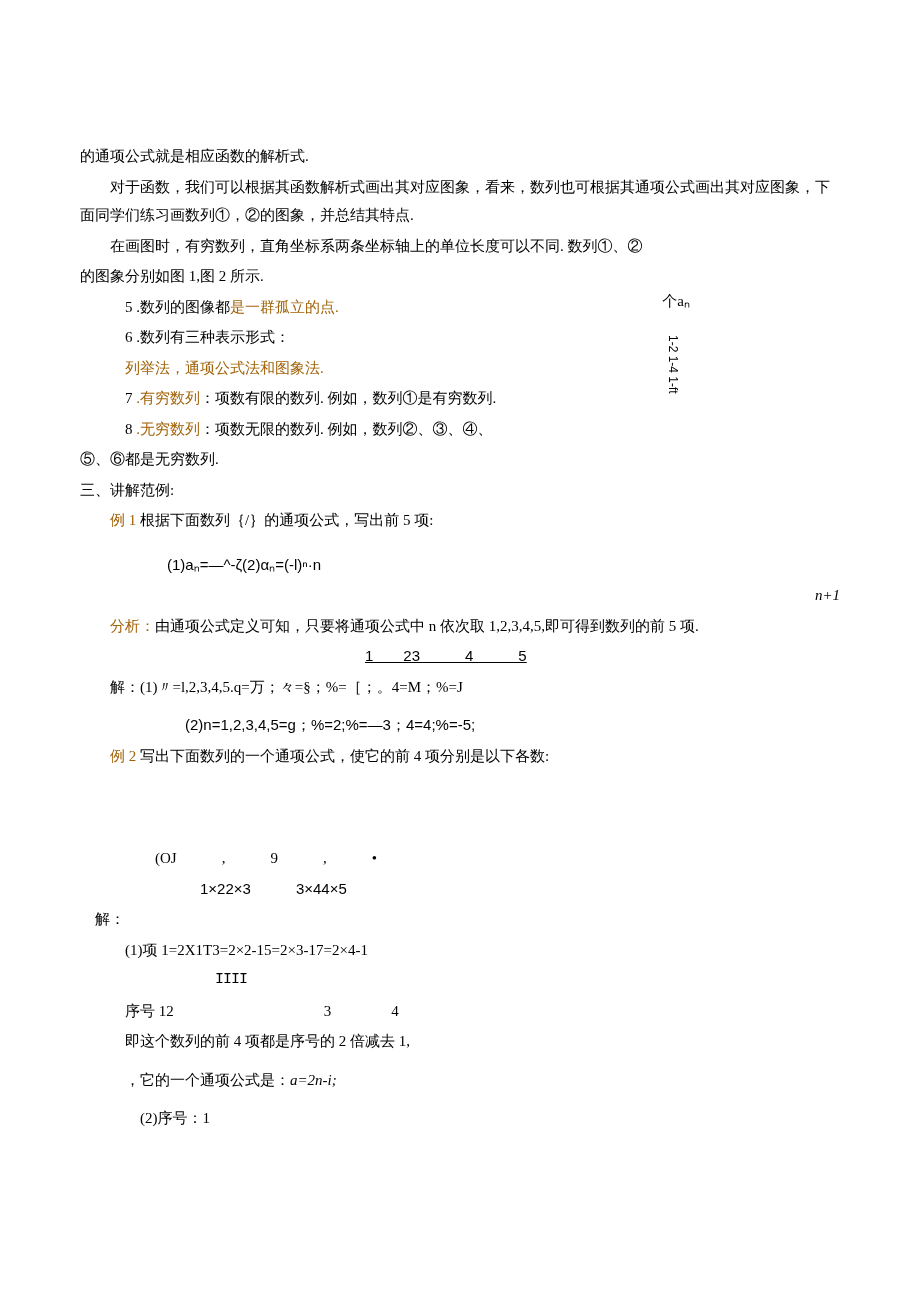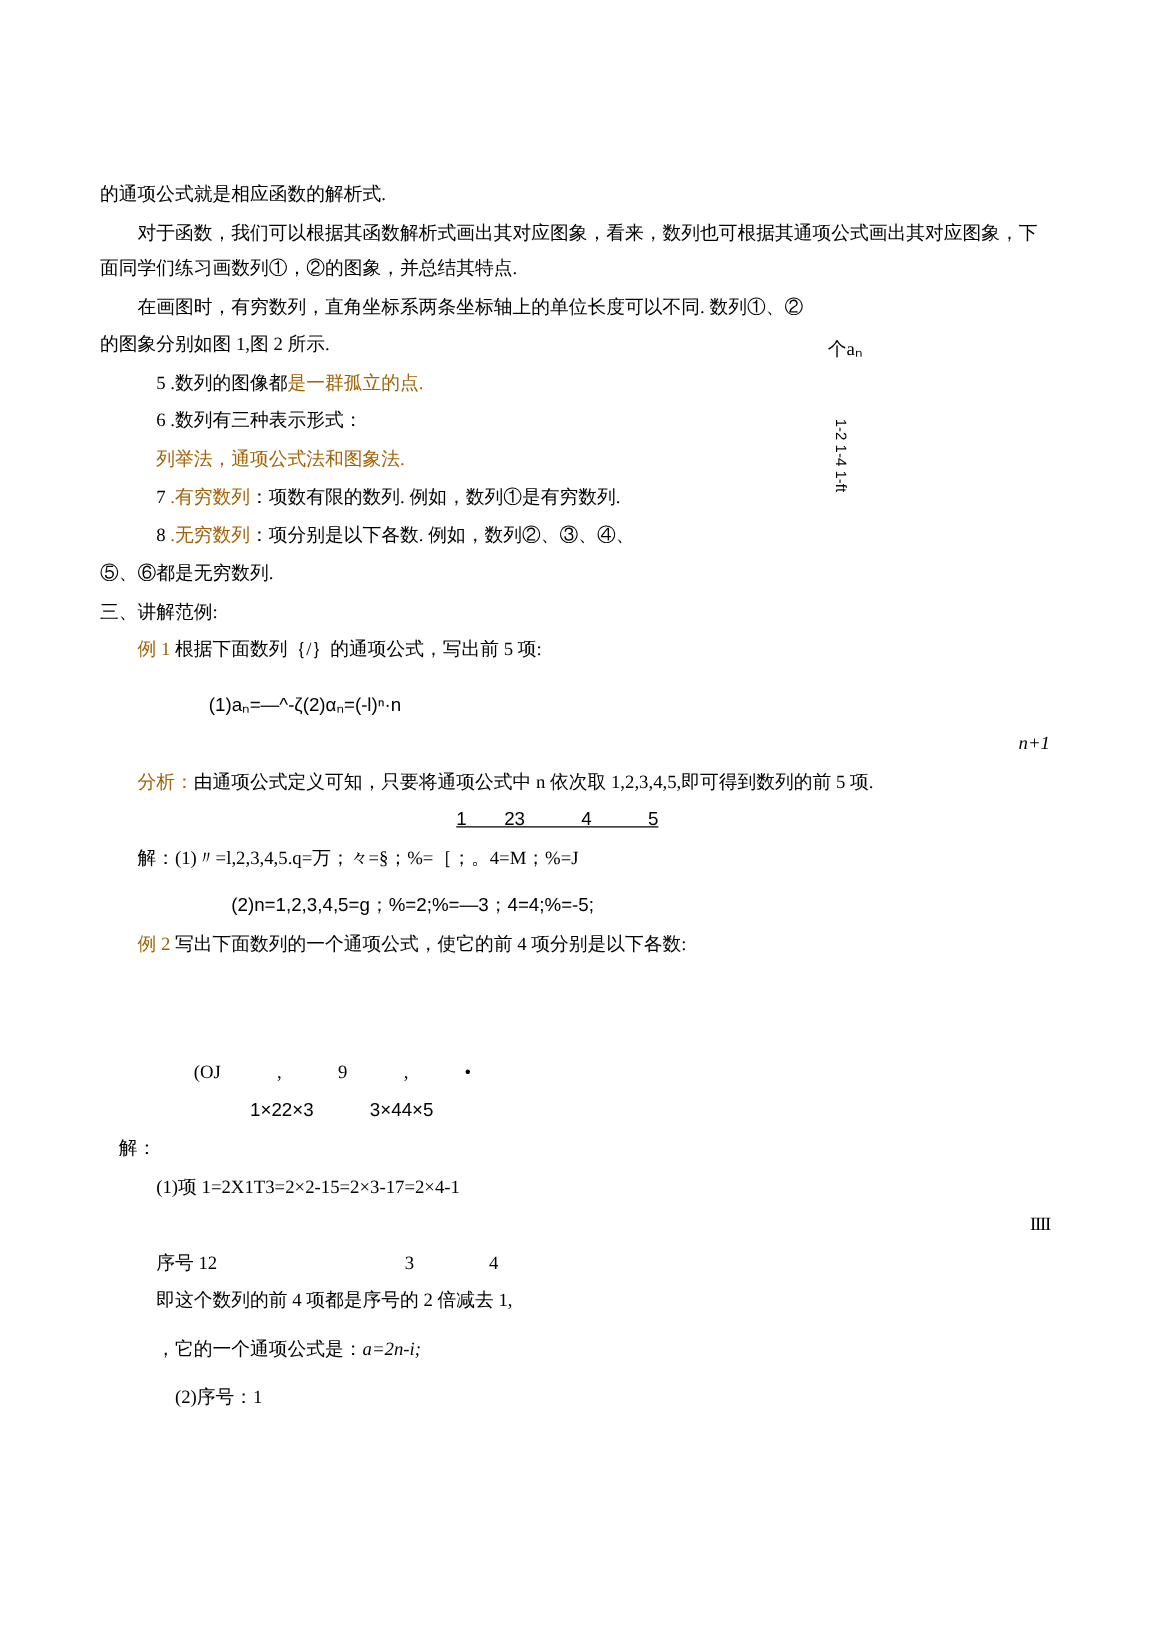--- a/index.html
+++ b/index.html
@@ -27,26 +27,26 @@
   }
   .graph-label { right: 230px; }
   .vert {
     writing-mode: vertical-rl;
     text-orientation: mixed;
     font-family: Arial, sans-serif;
     font-size: 12px;
     line-height: 1.2;
   }
   .center-frac { text-align: right; padding-left: 10.5em; font-style: italic; font-family: "Times New Roman", serif; }
-  .bars { letter-spacing: -1px; font-family: Liberation Serif, serif; text-align: right; }
+  .bars { letter-spacing: -1px; font-family: Liberation Mono, monospace; }
 </style>
 </head>
 <body>
 
-<span class="floatRight latin graph-label" style="top:266px;">个aₙ</span>
+<span class="floatRight latin graph-label" style="top:287px;">个aₙ</span>
 <span class="floatRight vert" style="top:335px; right:240px;">1-2 1-4 1-ft</span>
 
 <div class="para">的通项公式就是相应函数的解析式.</div>
 <div class="para indent1">对于函数，我们可以根据其函数解析式画出其对应图象，看来，数列也可根据其通项公式画出其对应图象，下面同学们练习画数列①，②的图象，并总结其特点.</div>
 <div class="para indent1">在画图时，有穷数列，直角坐标系两条坐标轴上的单位长度可以不同. 数列①、②</div>
 <div class="para">的图象分别如图 1,图 2 所示.</div>
 
 <div class="para indent2">
   <span>5</span>
   <span>.数列的图像都</span><span class="blue">是一群孤立的点.</span>
@@ -58,21 +58,21 @@
 </div>
 <div class="para indent2 blue"><span>列举法，通项公式法和图象法.</span></div>
 
 <div class="para indent2">
   <span>7</span>
   <span class="blue">.有穷数列</span><span>：项数有限的数列. 例如，数列①是有穷数列.</span>
 </div>
 
 <div class="para indent2">
   <span>8</span>
-  <span class="blue">.无穷数列</span><span>：项分别是以下各数. 例如，数列②、③、④、</span>
+  <span class="blue">.无穷数列</span><span>：项数无限的数列. 例如，数列②、③、④、</span>
 </div>
 <div class="para">⑤、⑥都是无穷数列.</div>
 
 <div class="para">三、讲解范例:</div>
 
 <div class="para indent1">
   <span class="blue">例 1 </span><span>根据下面数列｛/｝的通项公式，写出前 5 项:</span>
 </div>
 
 <div style="height:12px"></div>

